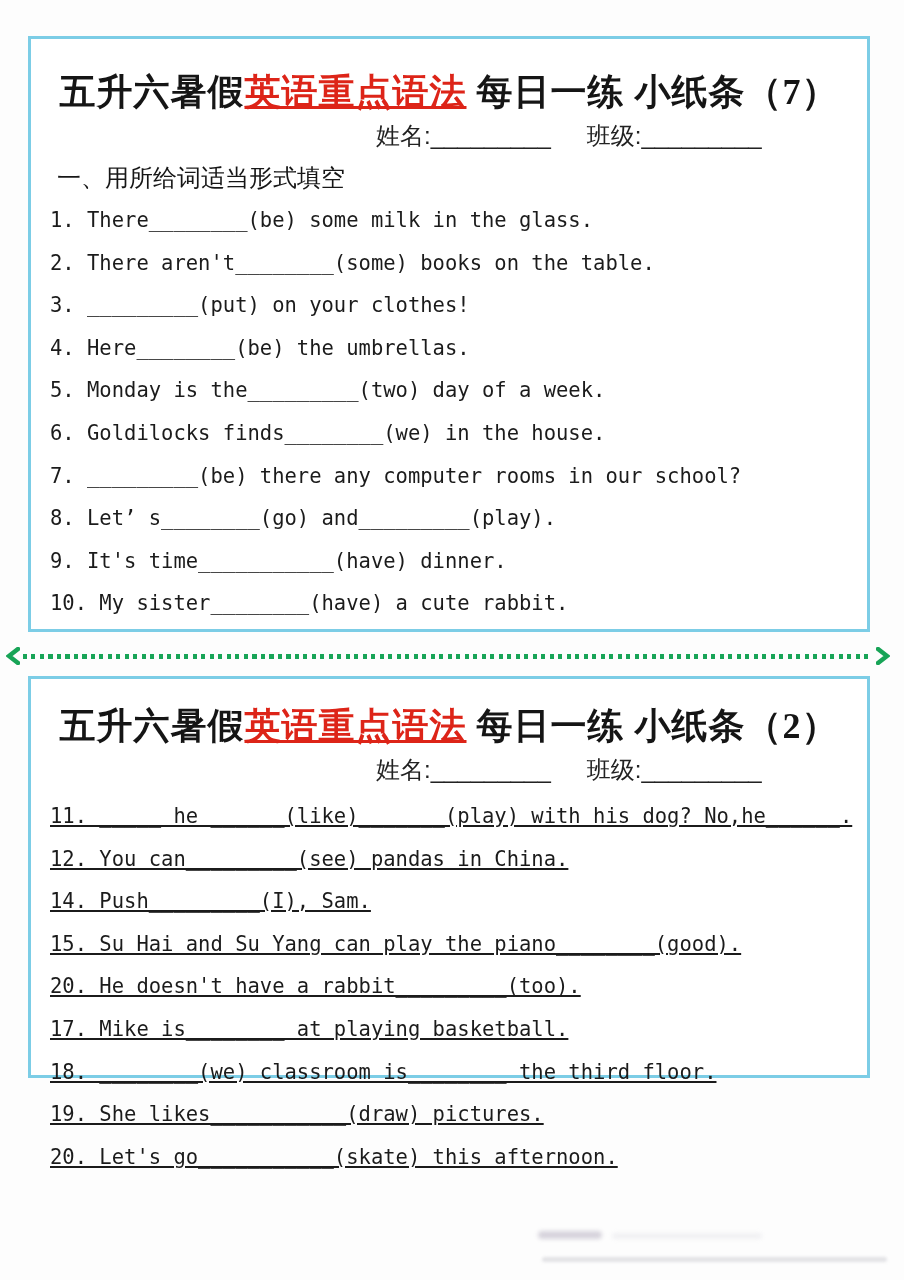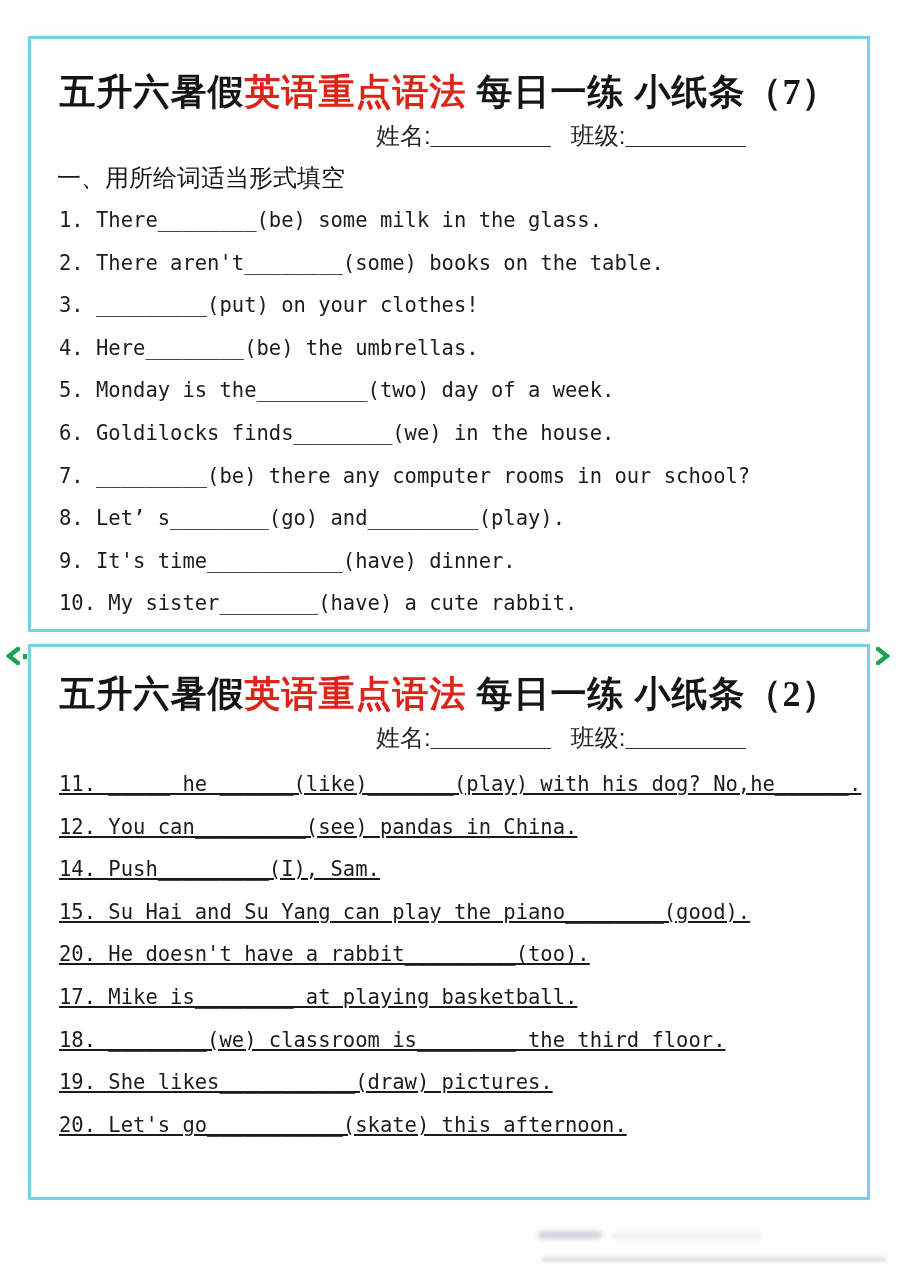--- a/index.html
+++ b/index.html
@@ -13,56 +13,56 @@
   }
   .card {
     position:absolute;
     left:28px;
     width:842px;
     background:#ffffff;
     border:3px solid #7ccde6;
     box-sizing:border-box;
   }
   .card1 { top:36px;  height:596px; }
-  .card2 { top:644px; height:556px; }
+  .card2 { top:676px; height:402px; }
 
   .title {
     margin-top:30px;
     text-align:center;
     font-family:"Liberation Serif","DejaVu Serif",serif;
     font-weight:700;
     font-size:36px;
     line-height:46px;
     letter-spacing:1px;
     white-space:nowrap;
     color:#151515;
   }
   .card2 .title { margin-top:24px; }
-  .title .red { color:#dd2418; }
+  .title .red { color:#dd2418;text-decoration:underline; }
 
   .name-line {
     margin-top:6px;
     padding-left:345px;
     font-size:24px;
     line-height:30px;
     white-space:nowrap;
     color:#222;
   }
-  .class-group { margin-left:20px; }
-  .blank { letter-spacing:0;font-weight:bold; }
+  .class-group { margin-left:36px; }
+  .blank { letter-spacing:0; }
 
   .heading {
     margin:12px 0 0 26px;
     font-size:24px;
     line-height:30px;
     font-weight:400;
     color:#161616;
   }
 
-  .questions { margin:6px 24px 0 28px; }
+  .questions { margin:6px 24px 0 19px; }
   .card2 .questions { margin-top:10px;text-decoration:underline; }
   .q {
     font-family:"DejaVu Sans Mono","Liberation Mono",monospace;
     font-size:20.5px;
     line-height:42.6px;
     white-space:pre;
     color:#1b1b1b;
   }
 
   .divider {

